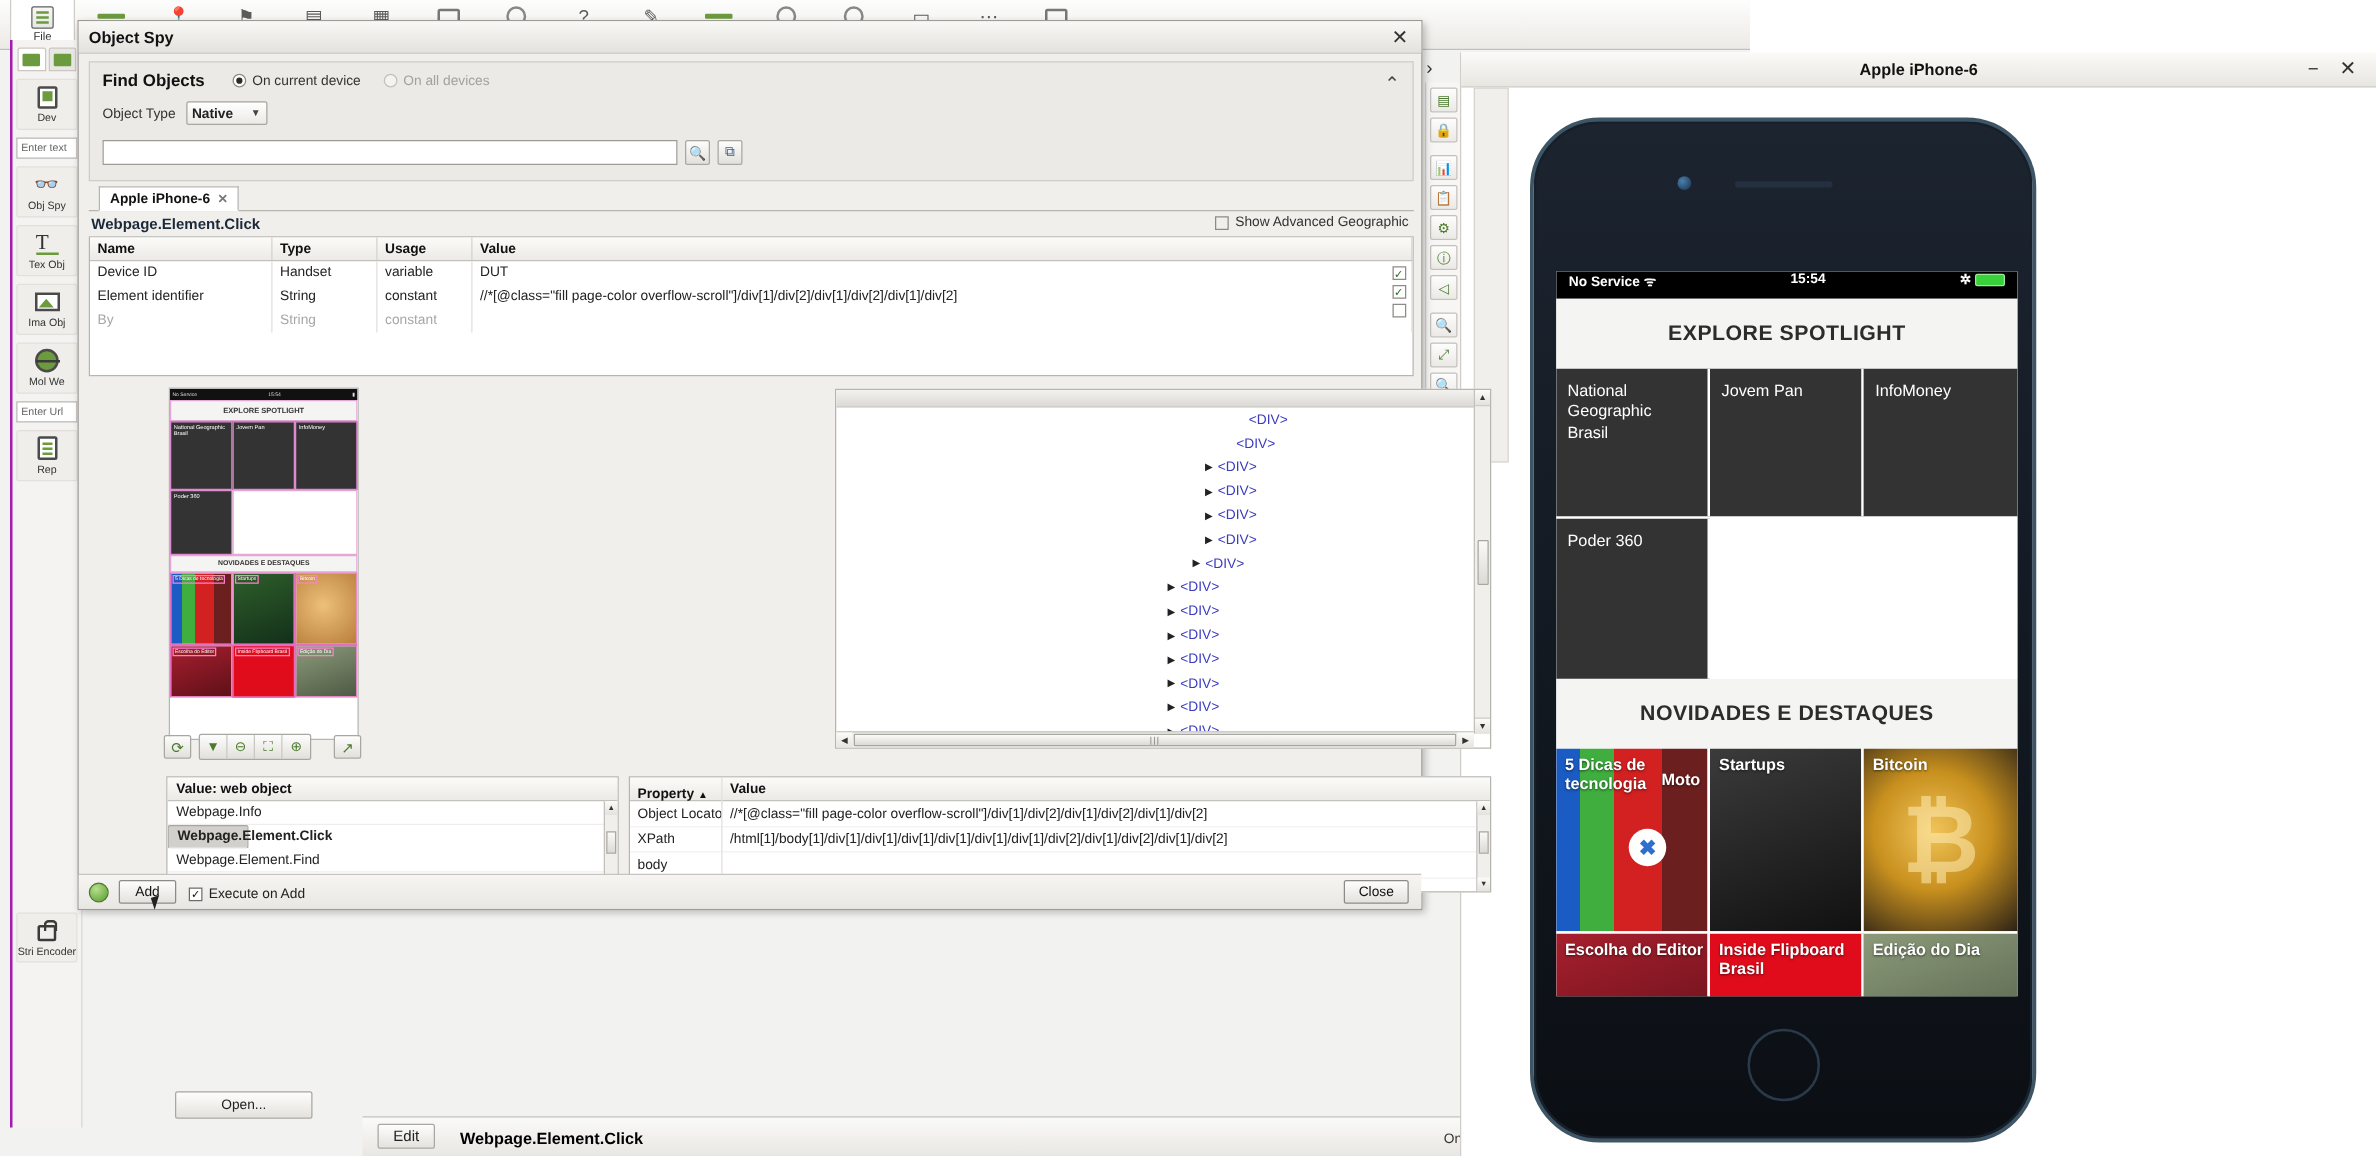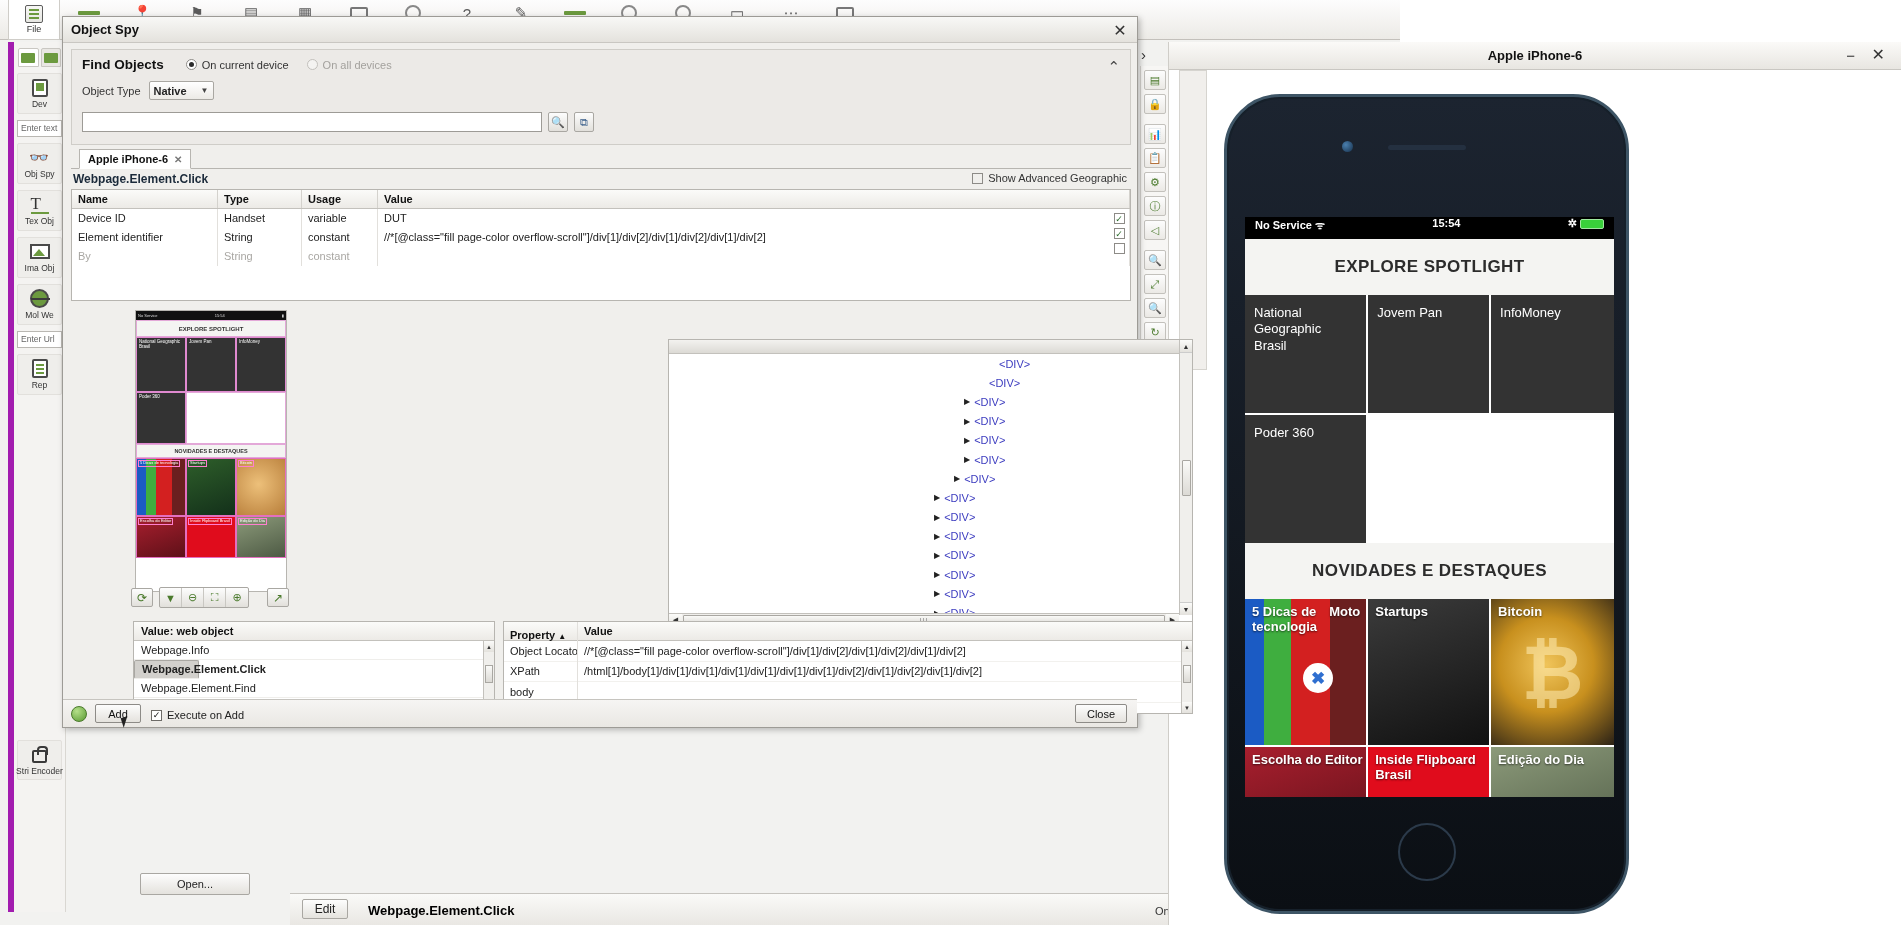--- a/index.html
+++ b/index.html
@@ -28,22 +28,22 @@
   .file-tab { position:absolute; left:8px; top:0px; width:52px; height:40px;
       background:#fff; border:1px solid #cfcdc8; border-top:none;
       display:flex; flex-direction:column; align-items:center; justify-content:center; }
   .file-tab .ico { width:18px;height:18px; border:1.5px solid #5d5d5d; border-radius:2px;
       background:linear-gradient(#f7f7f5,#e6e6e2); position:relative; }
   .file-tab .ico:after{content:"";position:absolute;left:3px;top:3px;width:10px;height:2px;background:#6c9a3f;
       box-shadow:0 4px 0 #6c9a3f,0 8px 0 #6c9a3f;}
   .file-tab .lbl { font-size:9px; color:#333; margin-top:1px; }
   .v-tab { position:absolute; left:62px; top:22px; font-size:10px; color:#333; }
 
-  .left-rail { position:absolute; left:8px; top:42px; width:58px; height:870px;
-      background:#f4f3f1; border-left:6px solid #a21caf; border-right:1px solid #d9d7d2; }
+  .left-rail { position:absolute; left:8px; top:32px; width:58px; height:870px;
+      background:#f4f3f1; border-left:2px solid #a21caf; border-right:1px solid #d9d7d2; }
   .rail-tabs { display:flex; gap:2px; padding:6px 4px 0 4px; }
   .rail-tab { width:25px; height:19px; background:#e9e7e3; border:1px solid #c9c7c2;
       border-radius:2px 2px 0 0; display:flex; align-items:center; justify-content:center; }
   .rail-tab.active { background:#fff; }
   .rail-tab .g { width:14px;height:10px;background:#6c9a3f;border-radius:1px; }
   .rail-item { margin:6px 3px; padding:4px 2px; background:#efeeeb; border:1px solid #e2e0dc;
       border-radius:2px; display:flex; flex-direction:column; align-items:center; }
   .rail-item .ic { width:22px;height:20px; display:flex;align-items:center;justify-content:center; }
   .rail-item .tx { font-size:8.5px; color:#333; text-align:center; line-height:1.05; margin-top:2px;
       white-space:nowrap; overflow:hidden; width:52px; }
@@ -163,21 +163,21 @@
   .tbtn { width:22px;height:19px; background:linear-gradient(#fdfdfd,#e2e0db); border:1px solid #a9a7a2;
      border-radius:2px; display:flex;align-items:center;justify-content:center; font-size:12px; color:#4a7a2c; }
   .tgroup { display:flex; background:linear-gradient(#fdfdfd,#e2e0db); border:1px solid #a9a7a2;
      border-radius:2px; }
   .tgroup .tb { width:22px;height:19px; display:flex;align-items:center;justify-content:center;
      font-size:11px; color:#4a7a2c; border-right:1px solid #c9c7c2; }
   .tgroup .tb:last-child { border-right:none; }
 
   
   .domtree { position:absolute; left:605px; top:294px; width:525px; height:288px;
-     background:#fff; border:1px solid #b7b5b0; overflow:hidden;margin-top:28px; }
+     background:#fff; border:1px solid #b7b5b0; overflow:hidden; }
   .dt-head { height:14px; background:linear-gradient(#f3f2ef,#dcdad5); border-bottom:1px solid #c3c1bc;
      display:flex; align-items:center; justify-content:center; }
   .dt-row { height:19.2px; display:flex; align-items:center; font-size:11px; color:#3b3bbf; }
   .dt-row .arrow { font-size:8px; color:#222; margin-right:4px; }
   .dt-sb-v { position:absolute; right:0; top:0; width:13px; height:275px;
      background:#f0efec; border-left:1px solid #c3c1bc; }
   .dt-sb-v .ar { height:13px; background:linear-gradient(#fbfbf9,#e4e2dd); border-bottom:1px solid #ccc;
      font-size:7px; display:flex; align-items:center; justify-content:center; color:#333; }
   .dt-sb-v .ar.bot { position:absolute; bottom:0; left:0; right:0; border-top:1px solid #ccc; border-bottom:none;}
   .dt-sb-v .thumb { position:absolute; top:120px; left:2px; width:9px; height:36px;
@@ -445,21 +445,21 @@
         </div>
         <div class="row2">
           <div class="card" style="width:33.4%;height:128px">Poder 360</div>
           <div style="width:66.6%;height:128px;background:#fff"></div>
         </div>
         <div class="band">NOVIDADES E DESTAQUES</div>
         <div class="tileset">
           <div class="tile" style="width:33.4%;height:148px;background:linear-gradient(90deg,#1b5bc4 0 16%,#3fae3f 16% 38%,#d32020 38% 70%,#6b1f1f 70% 100%)">
             <span class="cap">5 Dicas de tecnologia</span>
             <span class="xbadge">✖</span>
-            <span class="cap" style="left:auto;right:6px;top:6px">Moto</span>
+            <span class="cap" style="left:auto;right:6px;top:18px">Moto</span>
           </div>
           <div class="tile" style="width:33.3%;height:148px;background:linear-gradient(160deg,#3b3b3b,#111)">
             <span class="cap">Startups</span>
           </div>
           <div class="tile bit" style="width:33.3%;height:148px;border-right:none">
             <span class="bitB">₿</span>
             <span class="cap">Bitcoin</span>
           </div>
           <div class="tile" style="width:33.4%;height:110px;background:linear-gradient(160deg,#a81f2e,#5e1018)">
             <span class="cap">Escolha do Editor</span>

